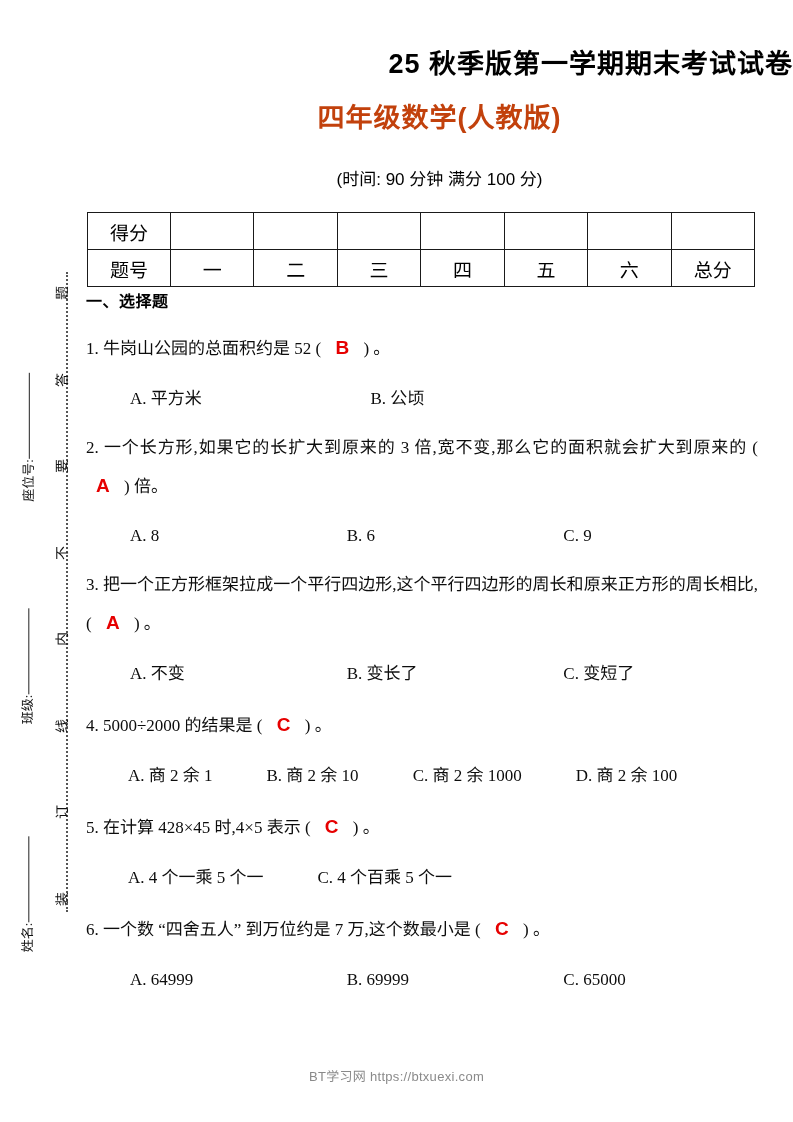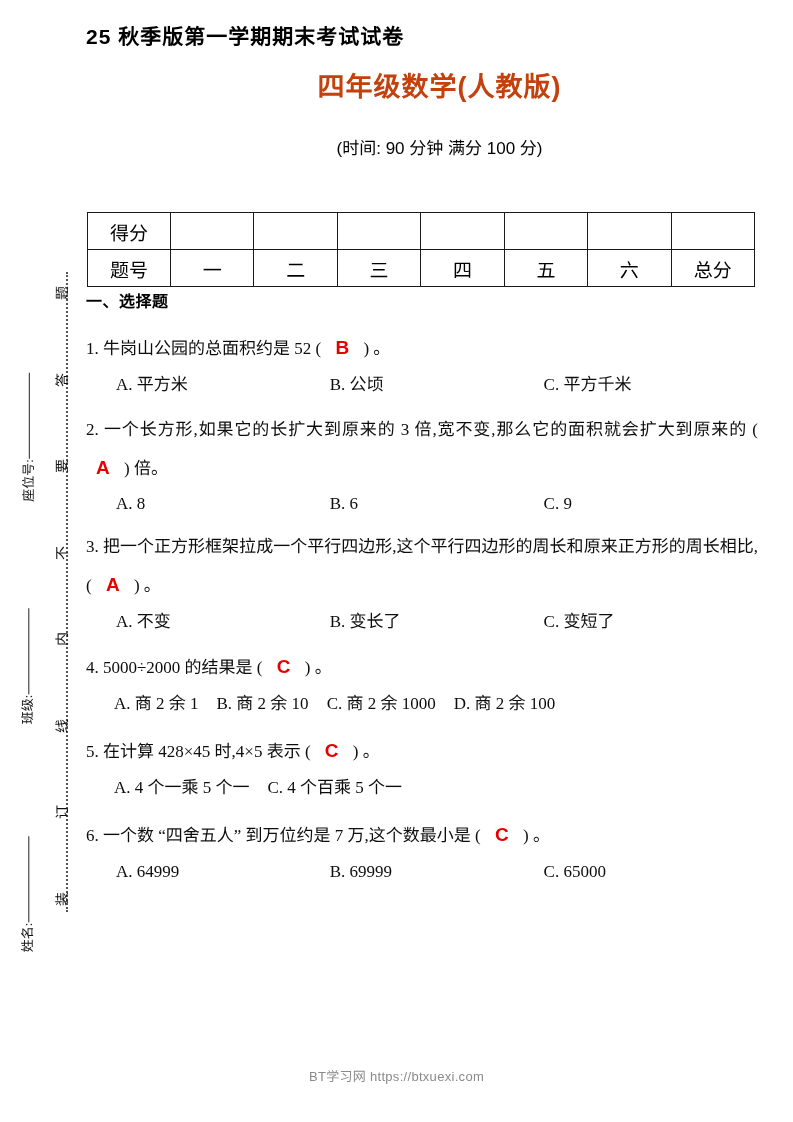--- a/index.html
+++ b/index.html
@@ -86,28 +86,28 @@
   
   #page-body {
     position: absolute;
     left: 86px;
     top: 0;
     width: 707px;
     height: 1122px;
   }
 
   .doc-title {
-    text-align: left;
+    text-align: right;
     font-family: "Liberation Sans", "DejaVu Sans", sans-serif;
     font-weight: bold;
-    font-size: 21px;
+    font-size: 27px;
     letter-spacing: 1px;
     color: #000;
     margin: 0;
-    padding-top: 24px;
+    padding-top: 48px;
     line-height: 1.2;
   }
   .doc-subtitle {
     text-align: center;
     font-family: "Liberation Sans", "DejaVu Sans", sans-serif;
     font-weight: bold;
     font-size: 27px;
     letter-spacing: 1px;
     color: #c2410c;
     margin: 0;
@@ -174,25 +174,26 @@
     color: #e60000;
     font-family: "Liberation Sans", "DejaVu Sans", sans-serif;
     font-weight: bold;
     font-size: 19px;
     padding: 0 10px;
     letter-spacing: 0;
   }
   .q-options {
     font-size: 17px;
     line-height: 2.0;
-    margin: 0;
+    margin: 14px;
     padding-left: 30px;
     display: flex;
     flex-wrap: nowrap;
     white-space: nowrap;
+    gap: 36px;
   }
   .q-options.cols-3 .opt { width: 33.3%; }
   .q-options.tight { padding-left: 28px; }
   .q-options.tight .opt { width: auto; margin-right: 18px; }
   .opt { display: inline-block; }
 
   
   .q1 { margin-bottom: 10px; }
   .q2 { margin-bottom: 8px; }
   .q3 { margin-bottom: 8px; }
@@ -284,21 +285,20 @@
     <div class="question-block q1">
       <p class="q-stem">
         <span>1.</span>
         <span>牛岗山公园的总面积约是 52 (</span>
         <span class="q-answer">B</span>
         <span>) 。</span>
       </p>
       <p class="q-options cols-3">
         <span class="opt">A. 平方米</span>
         <span class="opt">B. 公顷</span>
-        <span class="opt">C. 平方千米</span>
       </p>
     </div>
 
     <div class="question-block q2">
       <p class="q-stem">
         <span>2.</span>
         <span>一个长方形,如果它的长扩大到原来的 3 倍,宽不变,那么它的面积就会扩大到原来的 (</span>
         <span class="q-answer">A</span>
         <span>) 倍。</span>
       </p>

